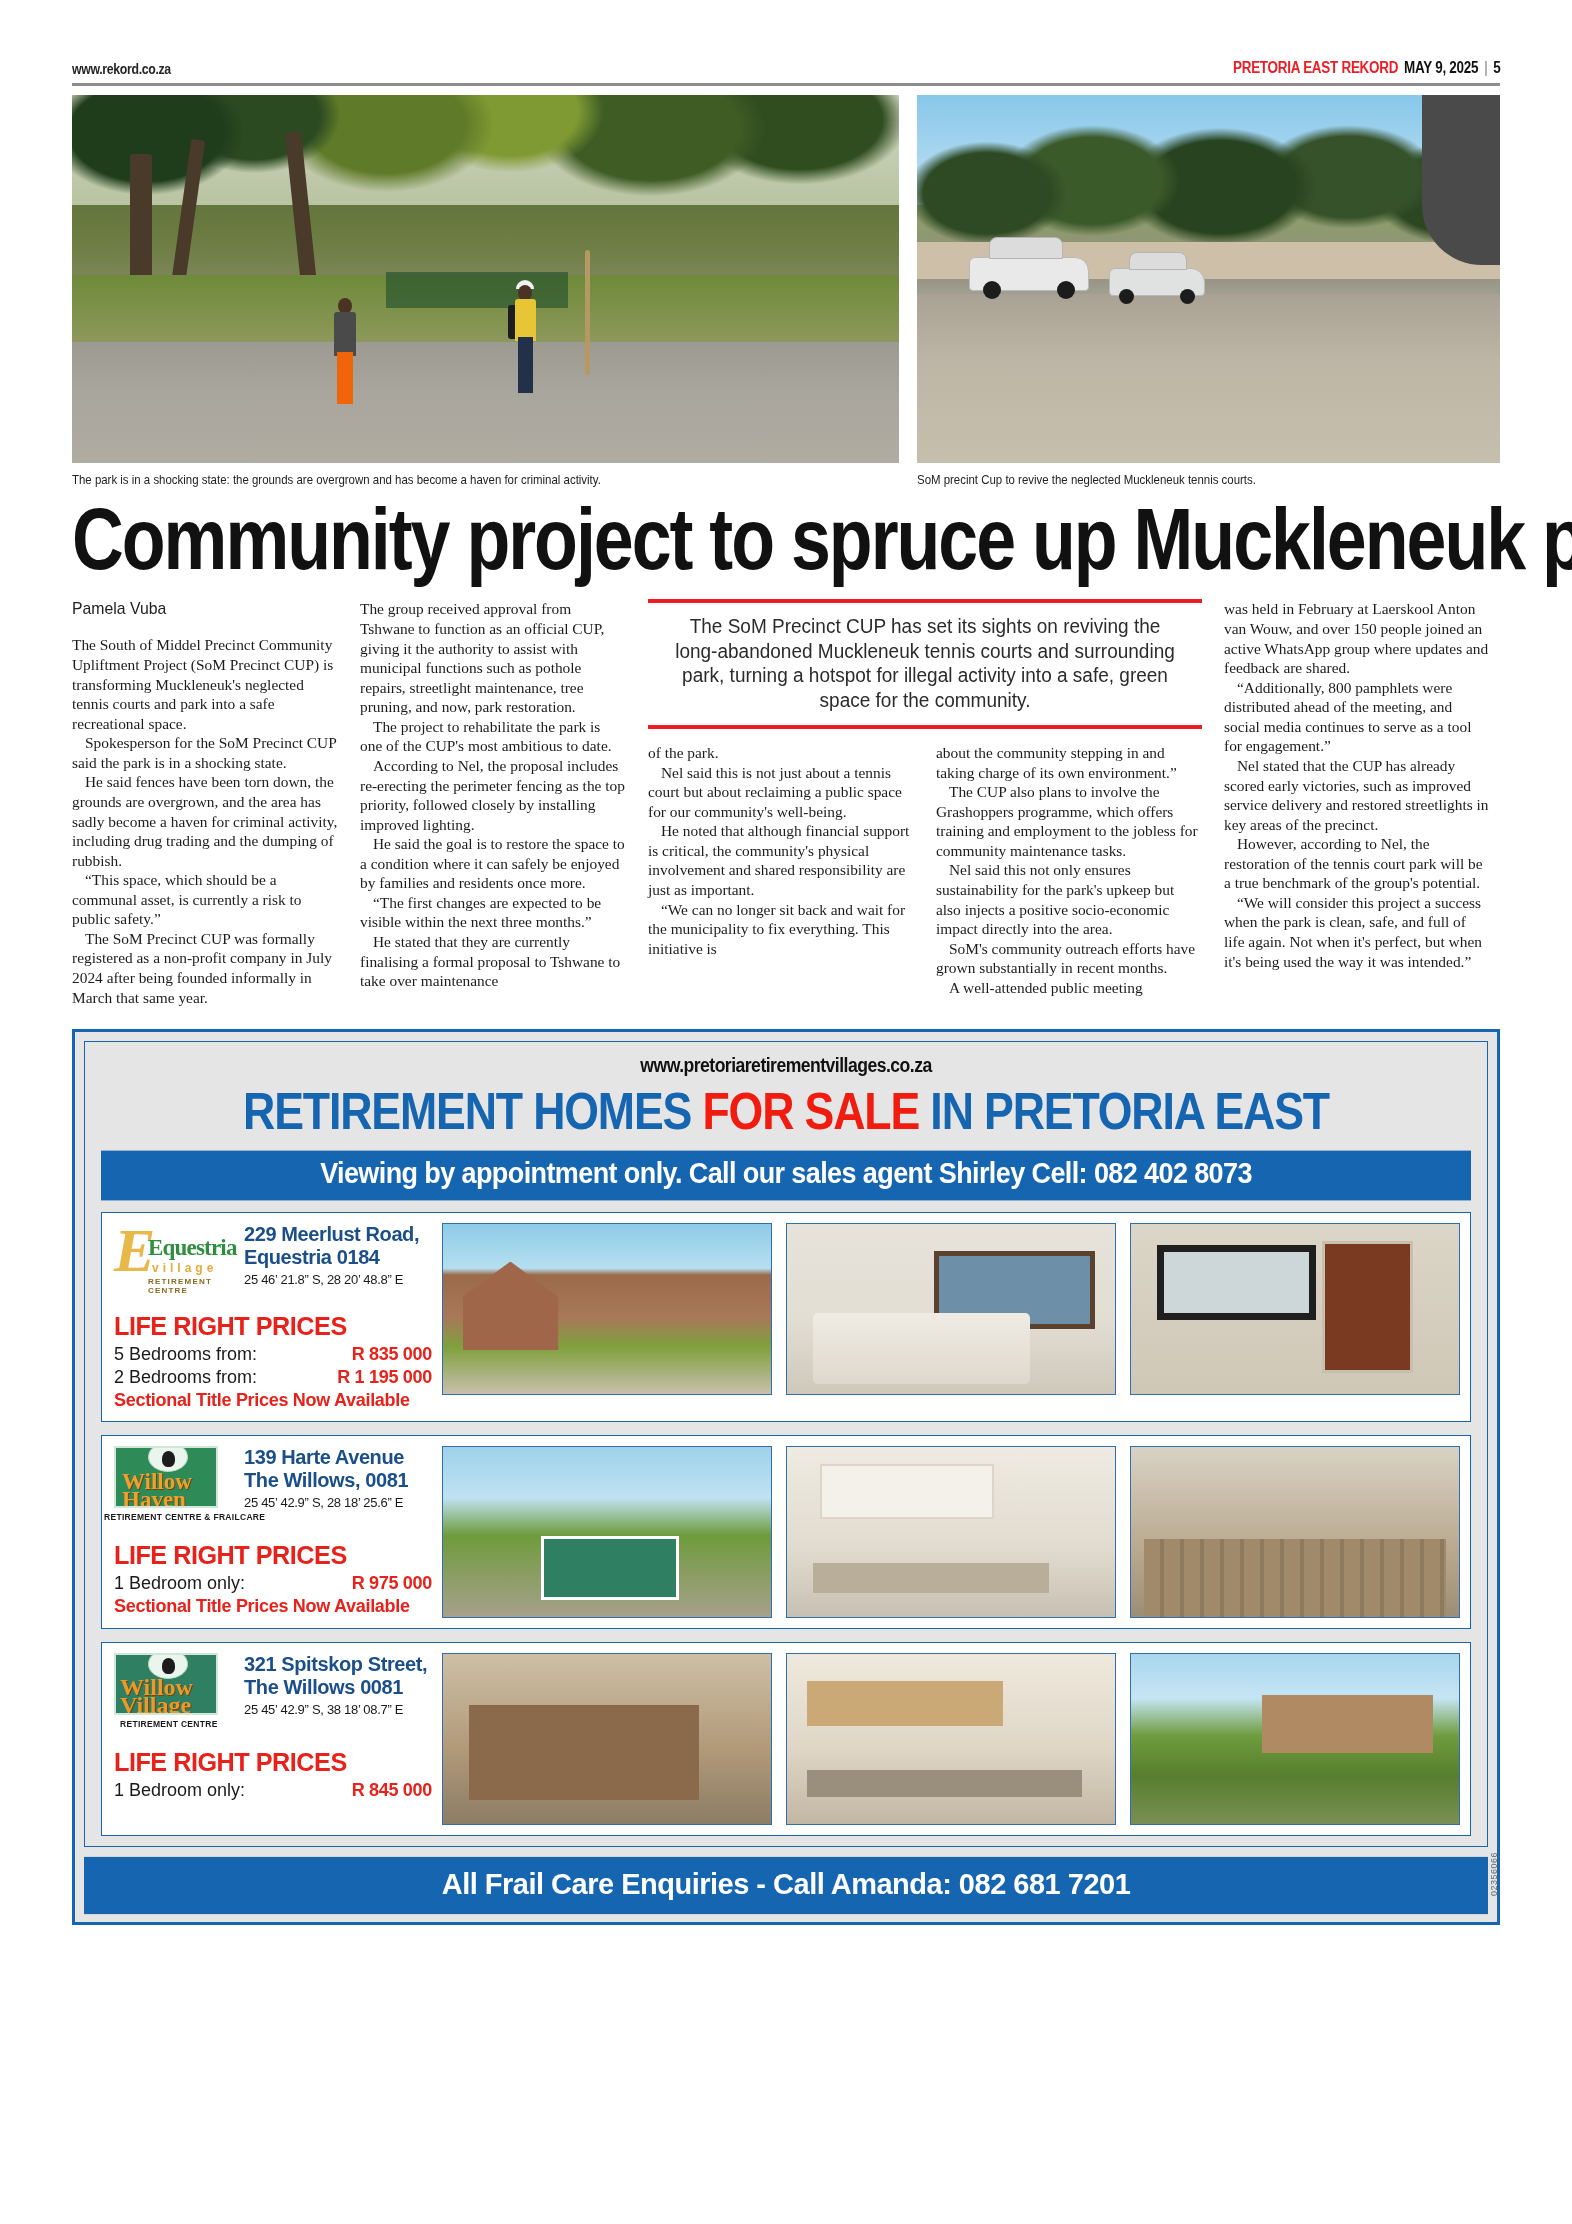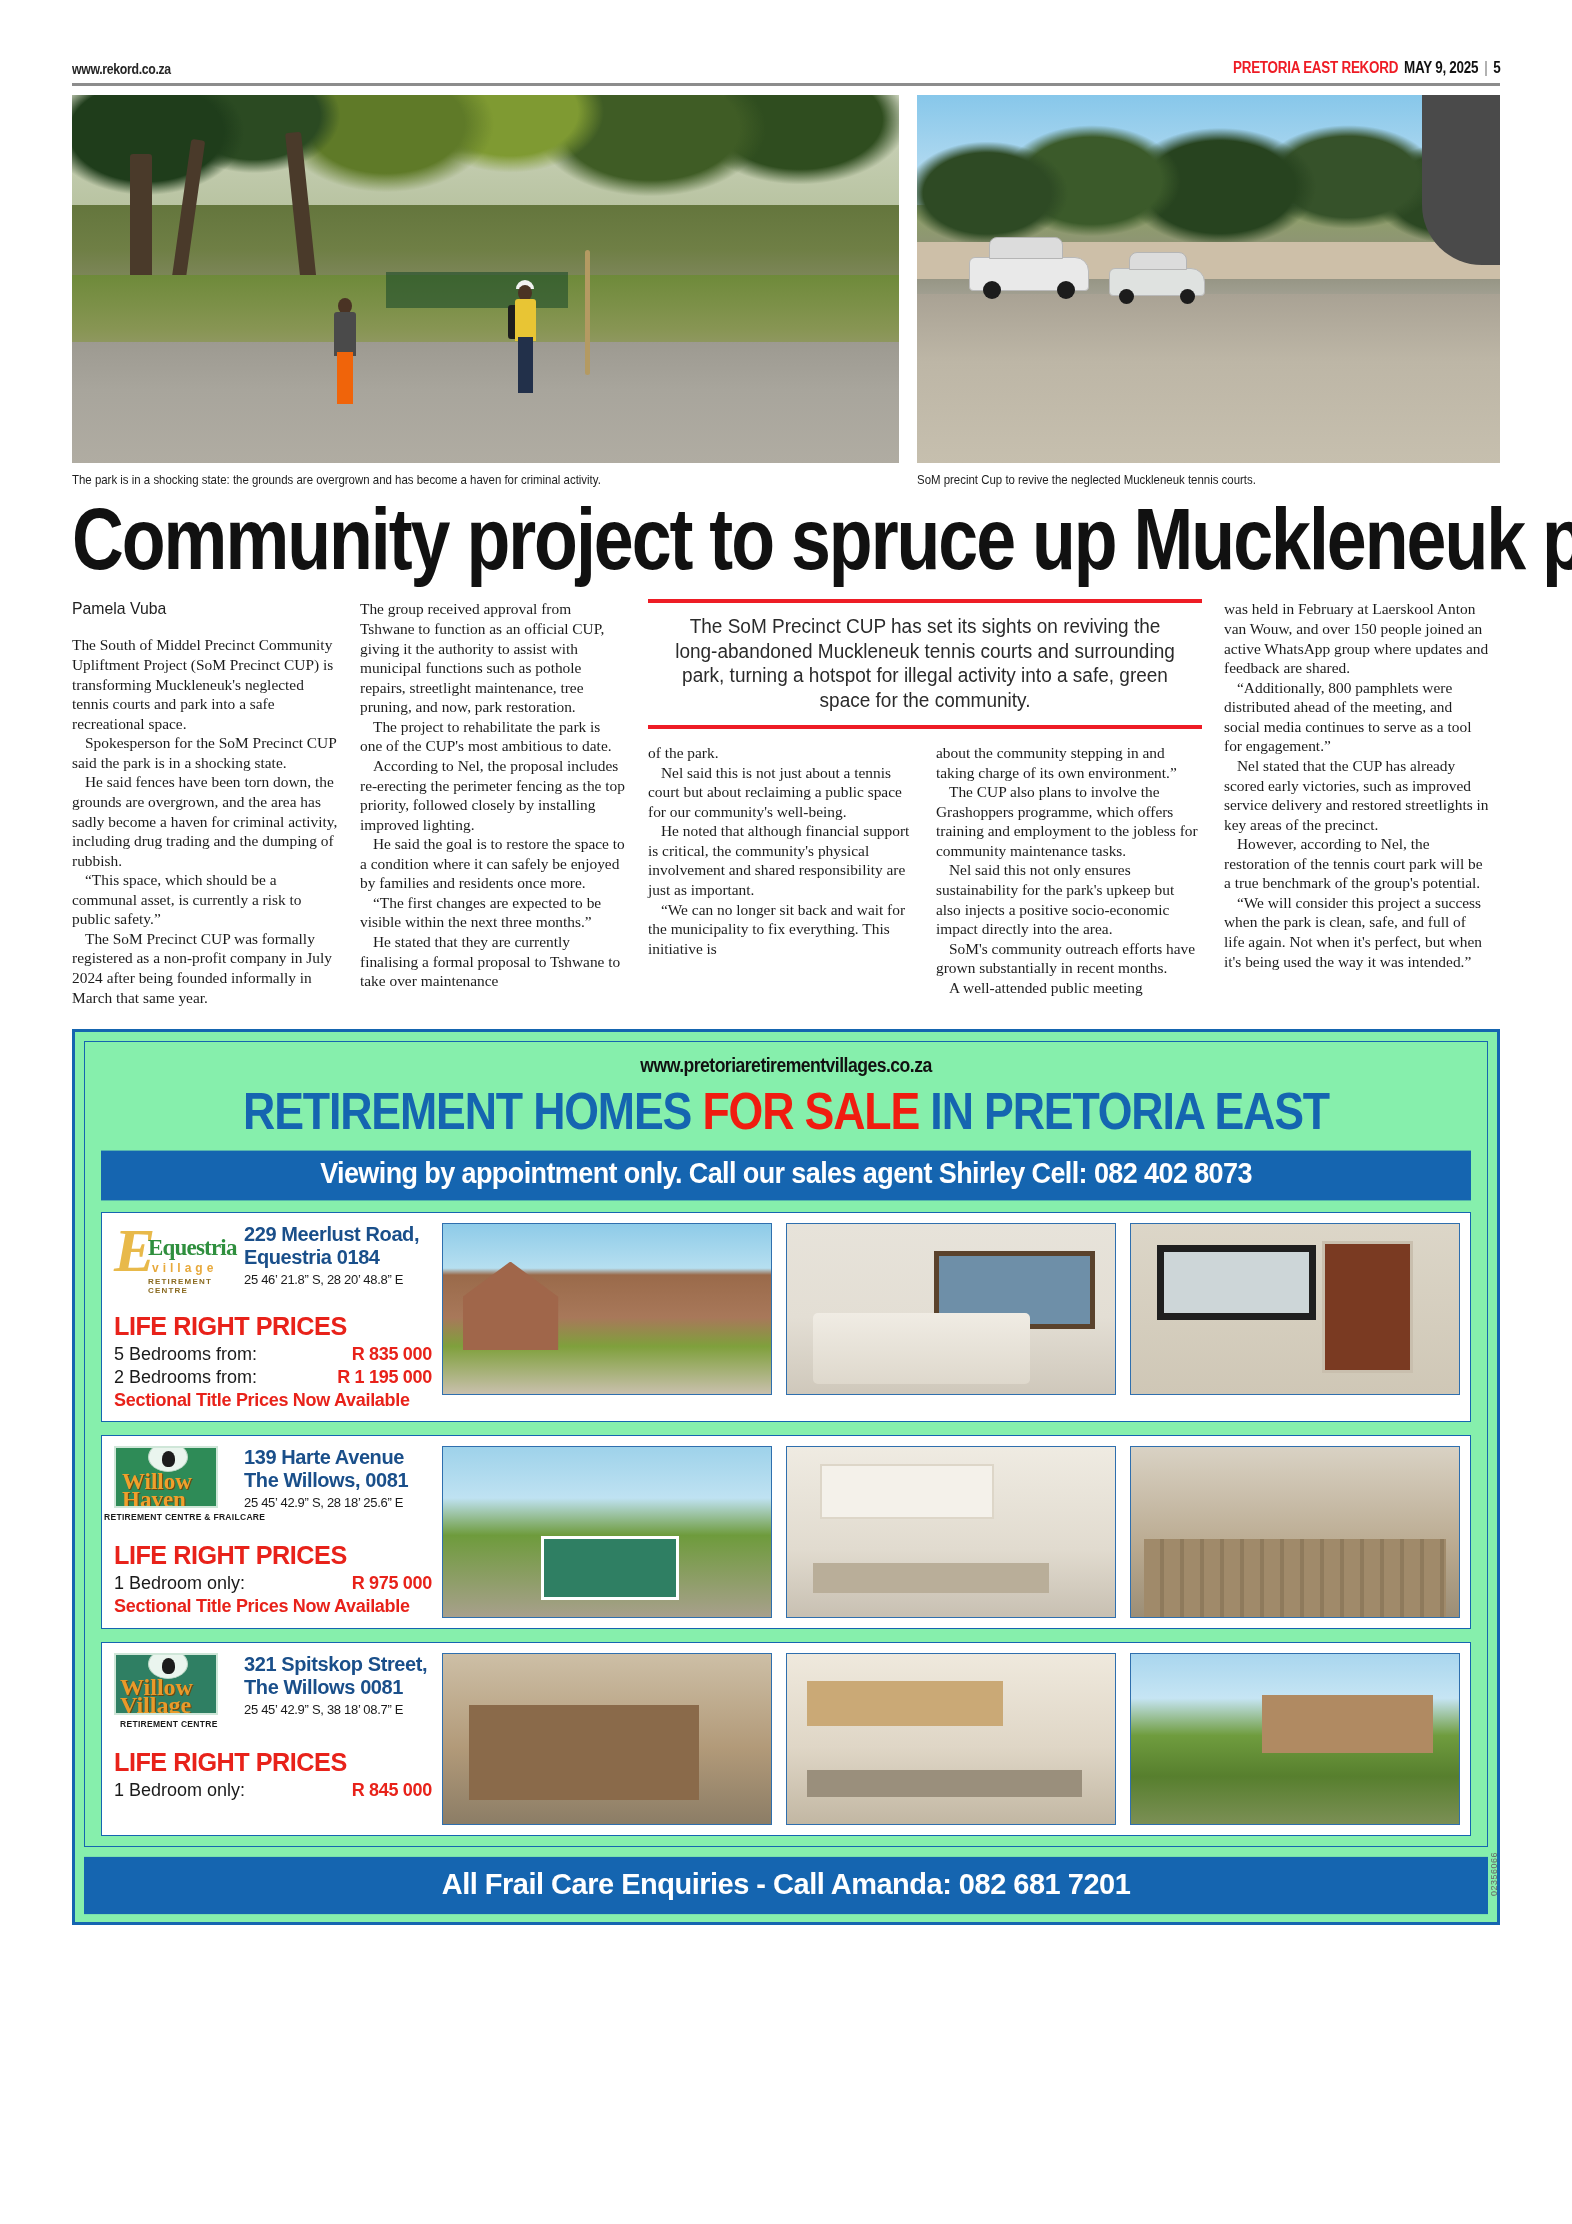--- a/index.html
+++ b/index.html
@@ -135,21 +135,21 @@
   .pull-text {
     font-family: "Liberation Sans", sans-serif;
     font-size: 20px; line-height: 1.22; text-align: center; color: #2b2b2b;
     transform: scaleX(0.95); transform-origin: center;
   }
   .sub2 { display: flex; gap: 22px; }
   .sub2 .col { width: 266px; }
 
   
   .advert {
-    margin-top: 22px; border: 3px solid #1565b0; background: #86efac;
+    margin-top: 22px; border: 3px solid #1565b0; background: #e5e5e5;
     position: relative; padding: 9px;
   }
   .advert-inner { border: 1px solid #1565b0; padding: 12px 16px 10px 16px; }
   .ad-url {
     text-align: center; font-family: "Liberation Sans", sans-serif;
     font-weight: 700; font-size: 20px; color: #111; letter-spacing: -0.6px;
     transform: scaleX(0.88); margin-bottom: 4px;
   }
   .ad-title {
     text-align: center; font-family: "Liberation Sans", sans-serif;

